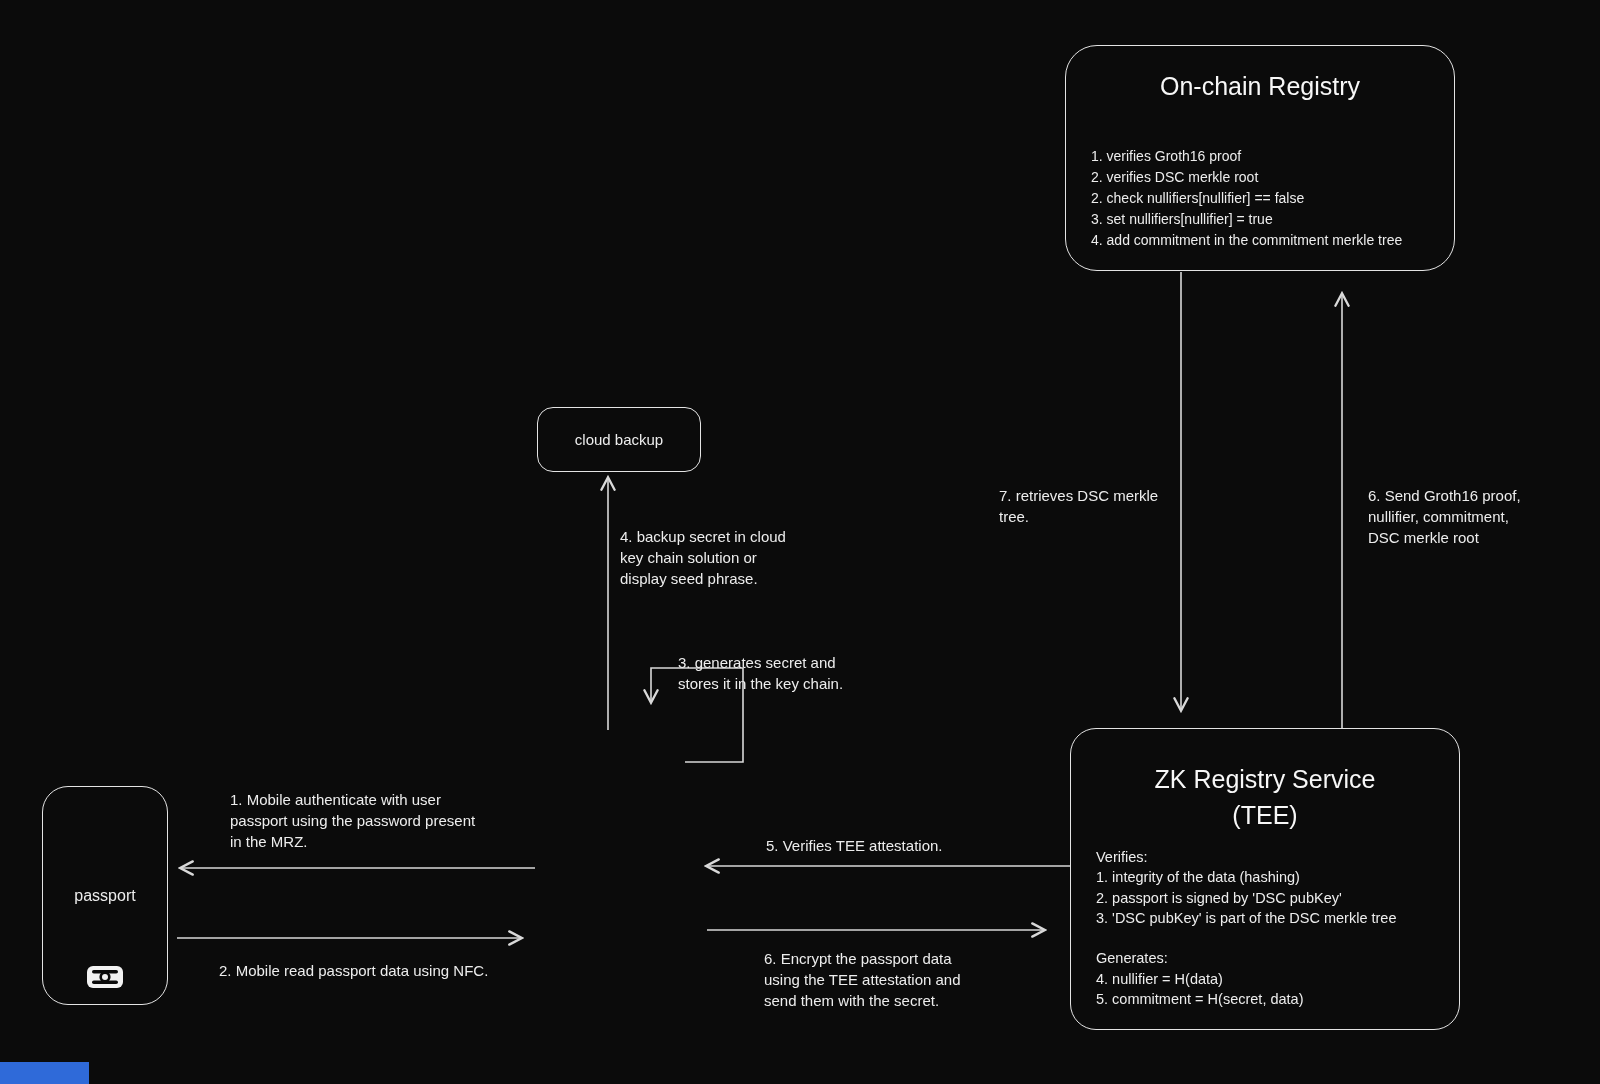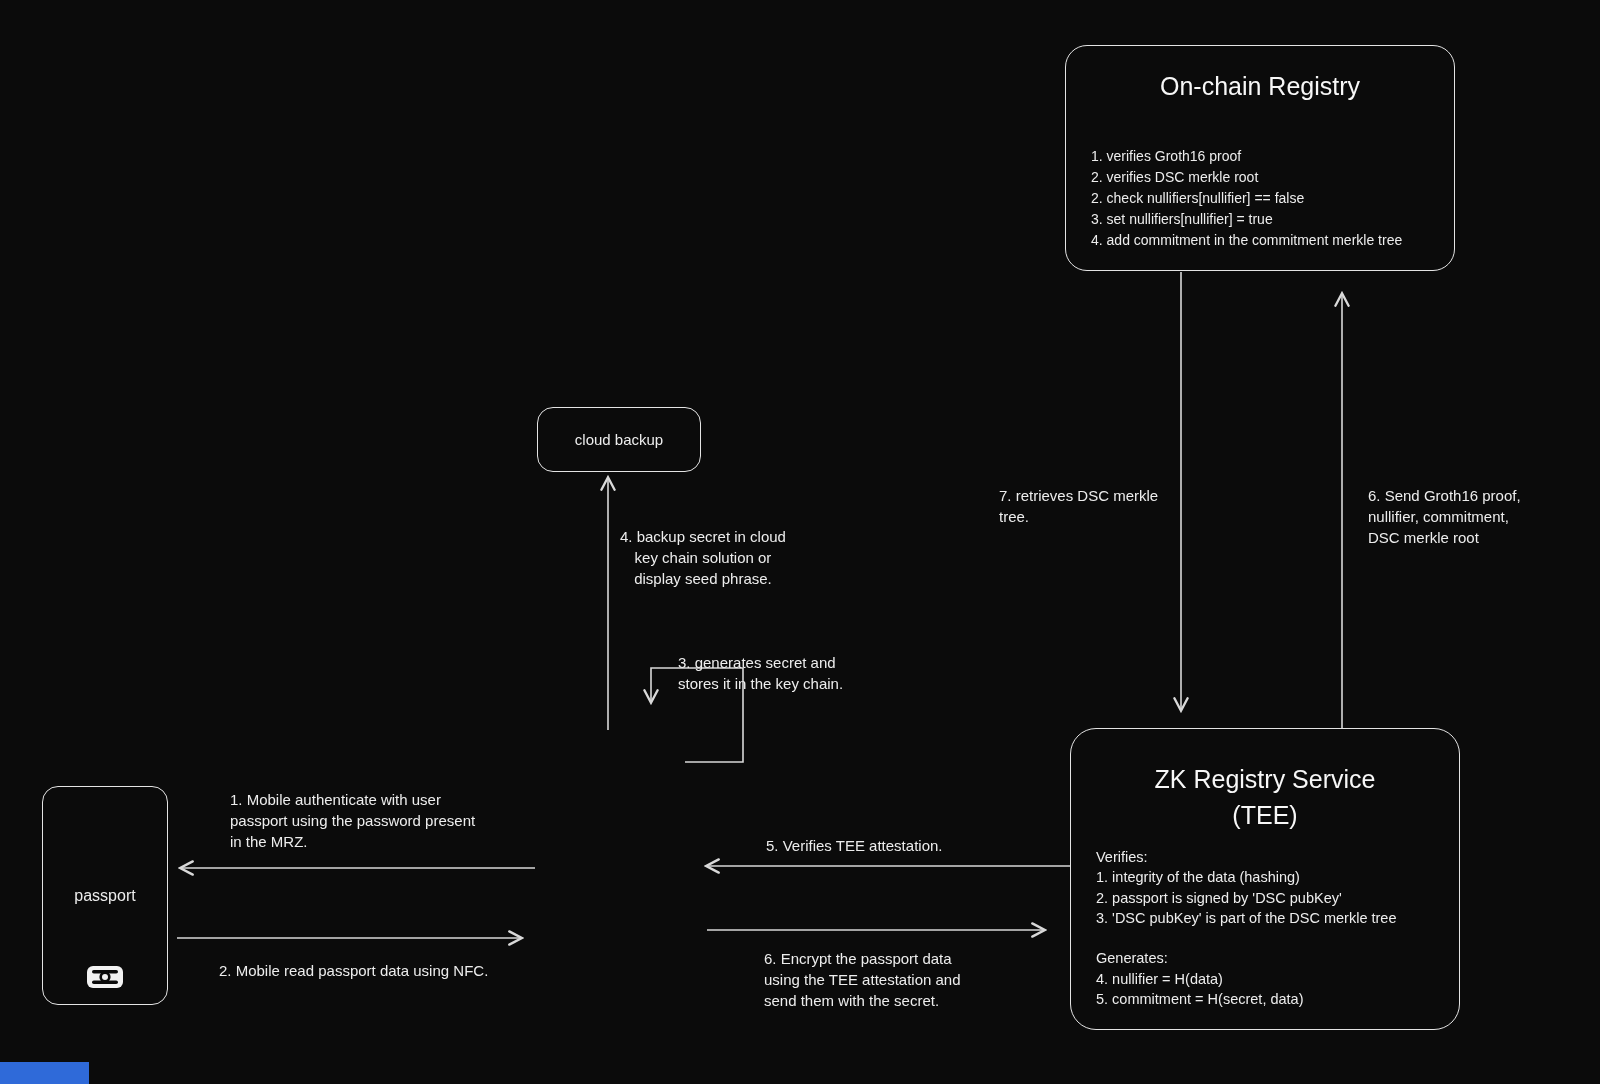--- a/index.html
+++ b/index.html
@@ -18,53 +18,53 @@
   .arrows marker path { stroke: var(--stroke, #d9d9d9); stroke-width: 1.6; fill: none; }
 
   .node {
     position: absolute;
     border: 1.6px solid var(--node-border, #e4e4e4);
     background: transparent;
   }
   .multiline { white-space: pre-line; }
 
   
-  .registry { left: 1065px; top: 45px; width: 390px; height: 226px; border-radius: 22px; }
+  .registry { left: 1065px; top: 45px; width: 390px; height: 226px; border-radius: 32px; }
   .registry .node-title { margin-top: 26px; text-align: center; font-size: 25px; font-weight: 500; color: #f7f7f7; }
   .registry .node-body { margin: 45px 0 0 25px; font-size: 14px; line-height: 21px; }
 
   
   .cloud { left: 537px; top: 407px; width: 164px; height: 65px; border-radius: 16px;
            display: flex; align-items: center; justify-content: center; font-size: 15px; }
 
   
   .mobile { left: 535px; top: 730px; width: 150px; height: 305px; border-radius: 34px;
             display: flex; align-items: center; justify-content: center; font-size: 22px; }
 
   
-  .passport { left: 42px; top: 786px; width: 126px; height: 219px; border-radius: 16px; }
+  .passport { left: 42px; top: 786px; width: 126px; height: 219px; border-radius: 26px; }
   .passport .node-label {
     position: absolute; left: 0; right: 0; top: 50%; transform: translateY(-50%);
     text-align: center; font-size: 16px;
   }
   .passport .chip-icon {
     position: absolute; left: 50%; bottom: 16px; transform: translateX(-50%);
     width: 36px; height: 22px; display: block;
   }
 
   
   .zk { left: 1070px; top: 728px; width: 390px; height: 302px; border-radius: 26px; }
   .zk .node-title { margin-top: 32px; text-align: center; font-size: 25px; line-height: 36px; font-weight: 500; color: #f7f7f7; }
   .zk .node-body { margin: 14px 0 0 25px; font-size: 14.5px; line-height: 20.3px; }
 
   .edge-label { position: absolute; font-size: 15px; line-height: 21px; white-space: pre-line; }
   .lbl-step1 { left: 230px; top: 789px; }
   .lbl-step2 { left: 219px; top: 960px; }
   .lbl-step3 { left: 678px; top: 652px; }
-  .lbl-step4 { left: 620px; top: 526px; text-align: center; }
+  .lbl-step4 { left: 620px; top: 526px; }
   .lbl-step5 { left: 766px; top: 835px; }
   .lbl-step6e { left: 764px; top: 948px; }
   .lbl-step7 { left: 999px; top: 485px; }
   .lbl-step6s { left: 1368px; top: 485px; }
 
   .bottom-strip {
     position: absolute; left: 0; top: 1062px; width: 89px; height: 22px;
     background: var(--accent-strip, #2f6ad9);
   }
 </style>

